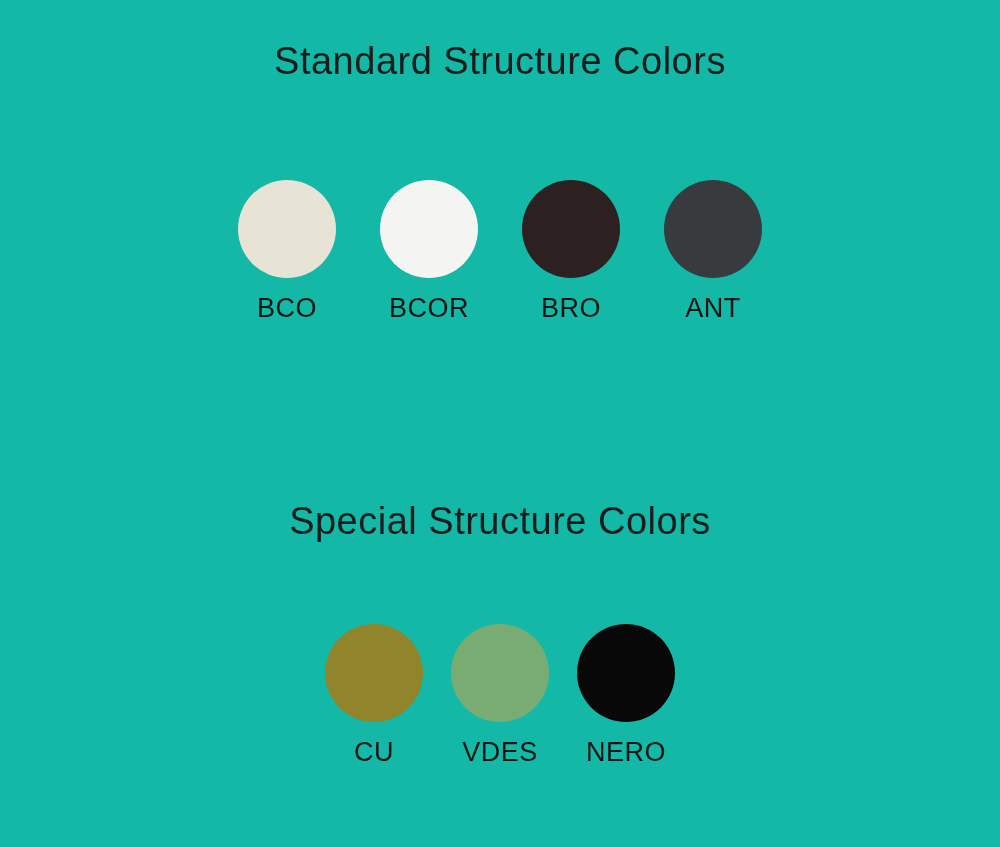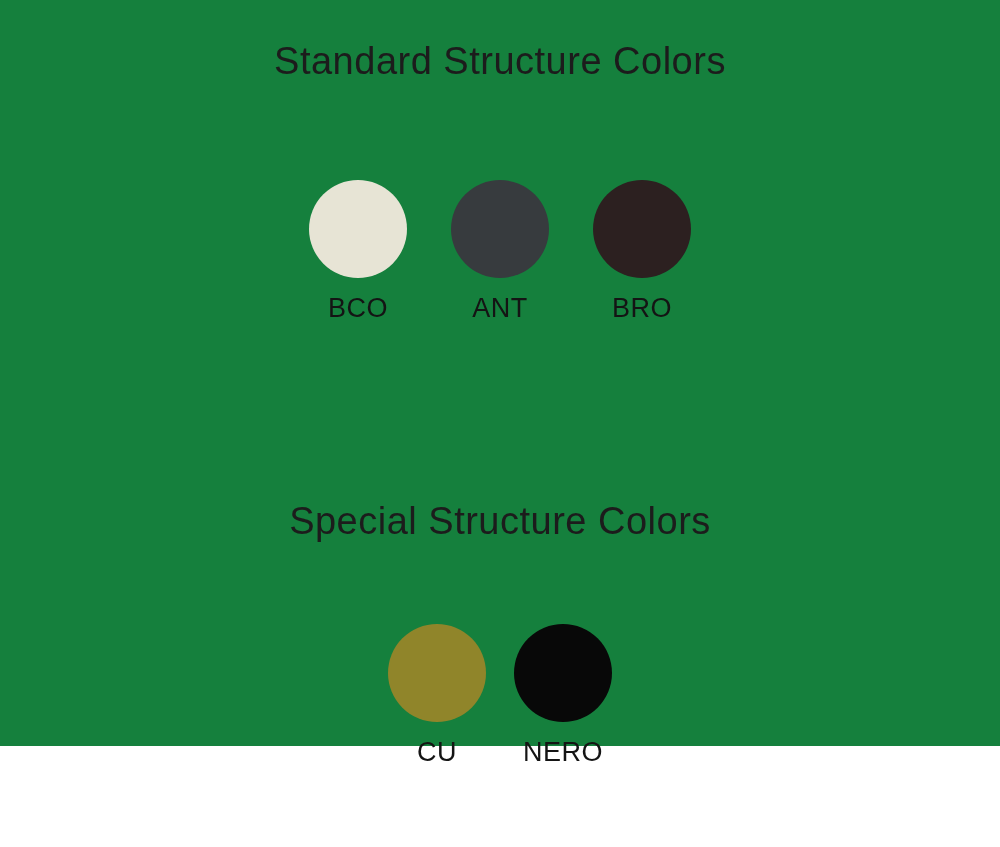--- a/index.html
+++ b/index.html
@@ -10,23 +10,23 @@
     width: 1000px;
     height: 847px;
     background: #ffffff;
     font-family: "Liberation Sans", sans-serif;
     overflow: hidden;
     position: relative;
   }
 
   .palette-page {
     width: 1000px;
-    height: 746px;
+    height: 847px;
     position: relative;
-    background: #15803d;
+    background: #14b8a6;
   }
 
   
   .section-title {
     width: 100%;
     text-align: center;
     font-family: "Liberation Sans", sans-serif;
     font-weight: 400;
     color: #1c1c1c;
     letter-spacing: 0.5px;
@@ -102,35 +102,43 @@
 <div class="palette-page">
 
   <div class="section-title" id="standard-title">Standard Structure Colors</div>
 
   <div class="swatch-row" id="standard-row">
       <div class="swatch">
         <span class="swatch-dot" style="background: rgb(231, 228, 213);"></span>
         <span class="swatch-label">BCO</span>
       </div>
       <div class="swatch">
-        <span class="swatch-dot" style="background: rgb(55, 59, 62);"></span>
-        <span class="swatch-label">ANT</span>
+        <span class="swatch-dot" style="background: rgb(244, 244, 242);"></span>
+        <span class="swatch-label">BCOR</span>
       </div>
       <div class="swatch">
         <span class="swatch-dot" style="background: rgb(44, 32, 32);"></span>
         <span class="swatch-label">BRO</span>
+      </div>
+      <div class="swatch">
+        <span class="swatch-dot" style="background: rgb(55, 59, 62);"></span>
+        <span class="swatch-label">ANT</span>
       </div>
     </div>
 
   <div class="section-title" id="special-title">Special Structure Colors</div>
 
   <div class="swatch-row" id="special-row">
       <div class="swatch">
         <span class="swatch-dot" style="background: rgb(144, 133, 42);"></span>
         <span class="swatch-label">CU</span>
       </div>
       <div class="swatch">
+        <span class="swatch-dot" style="background: rgb(121, 172, 115);"></span>
+        <span class="swatch-label">VDES</span>
+      </div>
+      <div class="swatch">
         <span class="swatch-dot" style="background: rgb(8, 8, 8);"></span>
         <span class="swatch-label">NERO</span>
       </div>
     </div>
 
 </div>
 
 </body></html>

